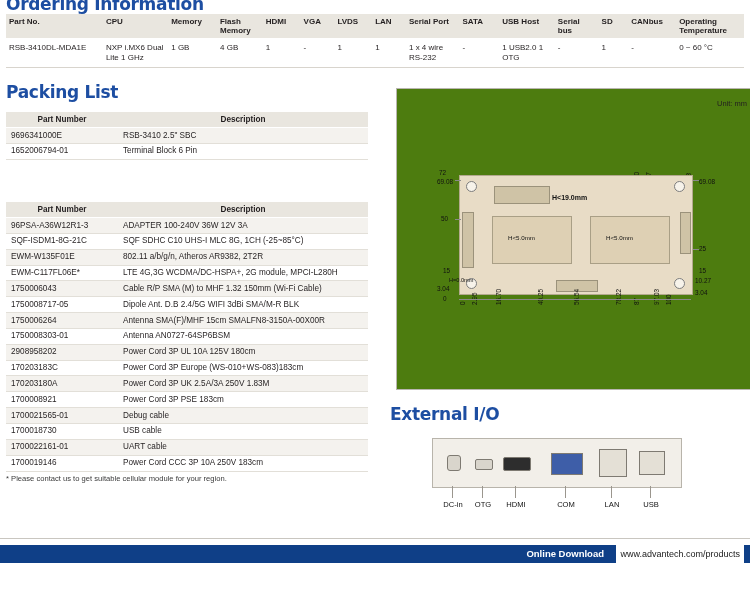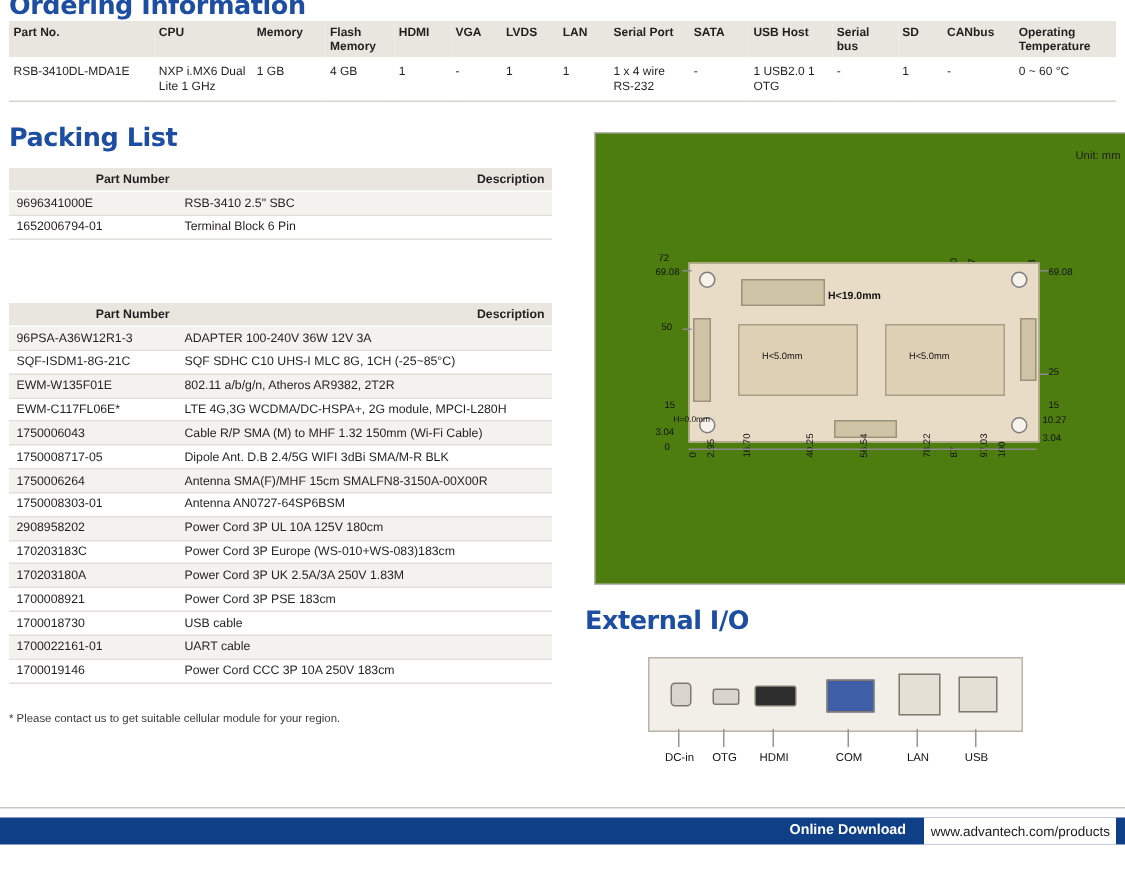--- a/index.html
+++ b/index.html
@@ -51,21 +51,21 @@
     line-height:1.25;
   }
   #ordering-table tr.row{border-bottom:1px solid #d8d4cd;}
 
   
   .ptable{border-collapse:collapse;position:absolute;}
   .ptable th{
     background:#e9e6df;
     font-size:8.2px;
     font-weight:bold;
-    text-align:right;
+    text-align:center;
     padding:3px 5px;
     border-bottom:1px solid #fff;
   }
   .ptable td{
     font-size:8.2px;
     padding:2.5px 5px;
     vertical-align:top;
     line-height:1.2;
   }
   .ptable tr.odd td{background:#f4f2ee;}
@@ -253,20 +253,24 @@
           <td>Power Cord 3P Europe (WS-010+WS-083)183cm</td>
         </tr>
         <tr class="datarow odd">
           <td>170203180A</td>
           <td>Power Cord 3P UK 2.5A/3A 250V 1.83M</td>
         </tr>
         <tr class="datarow even">
           <td>1700008921</td>
           <td>Power Cord 3P PSE 183cm</td>
         </tr>
+        <tr class="datarow odd">
+          <td>1700021565-01</td>
+          <td>Debug cable</td>
+        </tr>
         <tr class="datarow even">
           <td>1700018730</td>
           <td>USB cable</td>
         </tr>
         <tr class="datarow odd">
           <td>1700022161-01</td>
           <td>UART cable</td>
         </tr>
         <tr class="datarow even">
           <td>1700019146</td>

